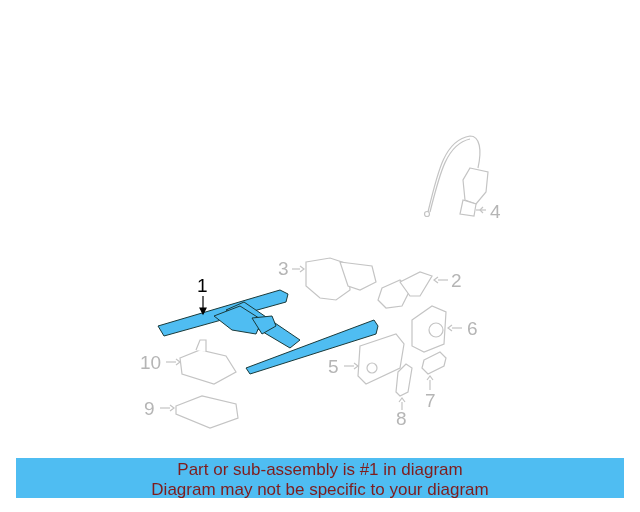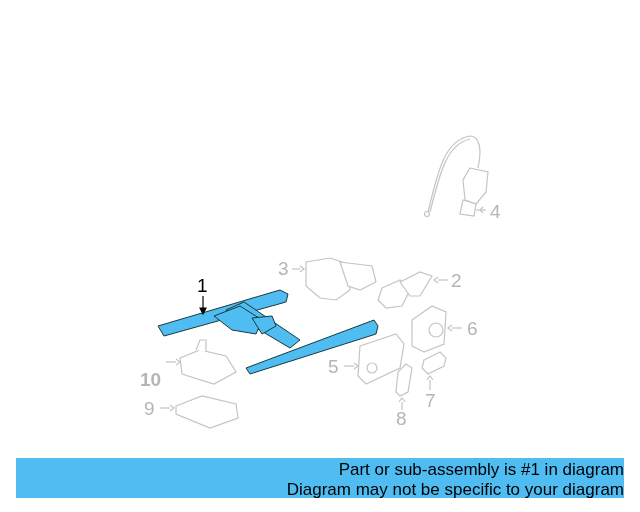--- a/index.html
+++ b/index.html
@@ -1,20 +1,20 @@
 <!DOCTYPE html>
 <html><head>
 <meta charset="utf-8">
 <style>
   html, body { margin:0; padding:0; background:#ffffff; }
   body { width:640px; height:512px; position:relative; overflow:hidden; font-family:"Liberation Sans", sans-serif; }
   #diagram { position:absolute; left:0; top:0; width:640px; height:512px; }
   .callout { position:absolute; font-family:"Liberation Sans", sans-serif; font-size:19px; color:#b5b5b5; line-height:1; }
   .callout.active { color:#000000; }
-  #banner { position:absolute; left:16px; top:458px; width:608px; height:40px; background:#4fbdf2; text-align:right; color:#000000; font-size:17px; line-height:20px; padding-top:2px; box-sizing:border-box; }
+  #banner { position:absolute; left:16px; top:458px; width:608px; height:40px; background:#4fbdf2; text-align:center; color:#7f1d1d; font-size:17px; line-height:20px; padding-top:2px; box-sizing:border-box; }
   #banner div { white-space:nowrap; }
 </style>
 </head>
 <body>
 
 <svg id="diagram" viewBox="0 0 640 512" xmlns="http://www.w3.org/2000/svg">
 
   <g fill="none" stroke="#c4c4c4" stroke-width="1.2">
     <path d="M428 212 C 438 170, 445 140, 470 136 C 480 136, 482 150, 478 168"></path>
     <path d="M430 212 C 440 172, 447 144, 470 139"></path>
@@ -93,18 +93,18 @@
 
 <div class="callout active" style="left:197px;top:276px;">1</div>
 <div class="callout" style="left:451px;top:271px;">2</div>
 <div class="callout" style="left:278px;top:259px;">3</div>
 <div class="callout" style="left:490px;top:202px;">4</div>
 <div class="callout" style="left:328px;top:357px;">5</div>
 <div class="callout" style="left:467px;top:319px;">6</div>
 <div class="callout" style="left:425px;top:391px;">7</div>
 <div class="callout" style="left:396px;top:409px;">8</div>
 <div class="callout" style="left:144px;top:399px;">9</div>
-<div class="callout" style="left:140px;top:370px;font-weight:bold;">10</div>
+<div class="callout" style="left:140px;top:353px;">10</div>
 
 <div id="banner">
   <div>Part or sub-assembly is #1 in diagram</div>
   <div>Diagram may not be specific to your diagram</div>
 </div>
 
 </body></html>

